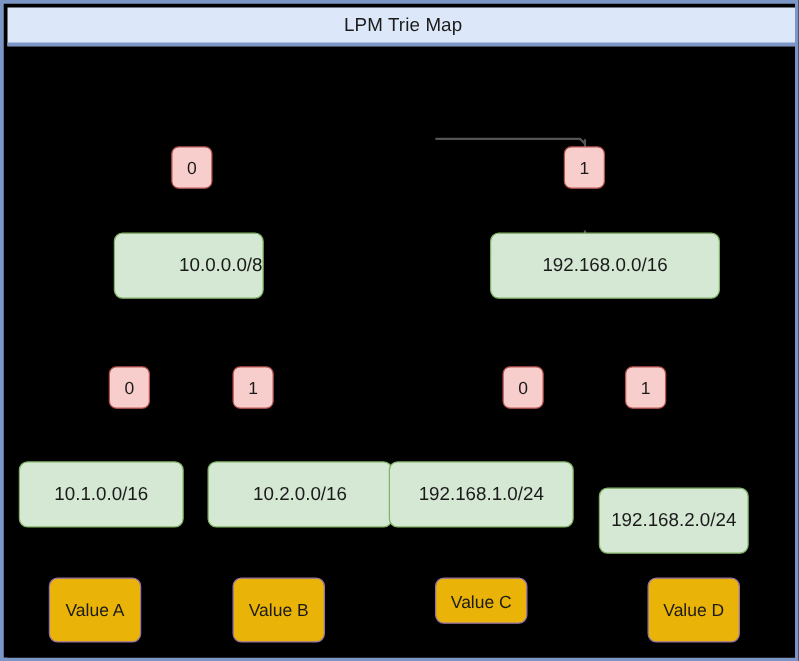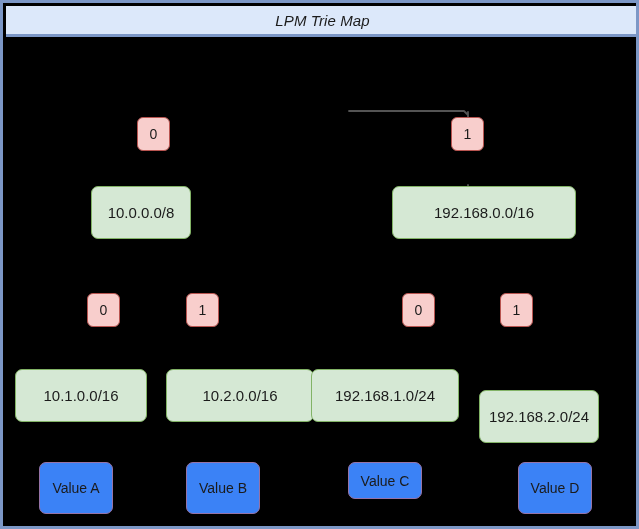--- a/index.html
+++ b/index.html
@@ -28,21 +28,20 @@
     left: 3px;
     top: 3px;
     width: 633px;
     height: 31px;
     background: #dce8fa;
     border-bottom: 3px solid #7c97c6;
     box-sizing: border-box;
     display: flex;
     align-items: center;
     justify-content: center;
-    font-style: italic;
   }
   #titlebar .title-text {
     font-size: 15px;
     color: #1b1b1b;
     letter-spacing: 0.1px;
     line-height: 1;
   }
 
   
   #canvas {
@@ -89,21 +88,21 @@
   .node.pink {
     background: #f8cecc;
     border: 1.8px solid #b85450;
     color: #1b1b1b;
     font-size: 14px;
     border-radius: 6px;
   }
 
   
   .node.purple {
-    background: #3b82f6;
+    background: #eab308;
     border: 1.8px solid #9673a6;
     color: #1b1b1b;
     font-size: 14px;
     border-radius: 7px;
   }
 </style>
 </head>
 <body>
 
 <div id="app">
@@ -128,21 +127,21 @@
 
 
     <div class="node pink" style="left:131px; top:77px; width:33px; height:34px;">
       <span>0</span>
     </div>
 
     <div class="node pink" style="left:445px; top:77px; width:33px; height:34px;">
       <span>1</span>
     </div>
 
-    <div class="node green" style="left:85px; top:146px; width:100px; height:53px;">
+    <div class="node green" style="left:85px; top:146px; width:120px; height:53px;justify-content:flex-end;">
       <span>10.0.0.0/8</span>
     </div>
 
     <div class="node green" style="left:386px; top:146px; width:184px; height:53px;">
       <span>192.168.0.0/16</span>
     </div>
 
     <div class="node pink" style="left:81px; top:253px; width:33px; height:34px;">
       <span>0</span>
     </div>

